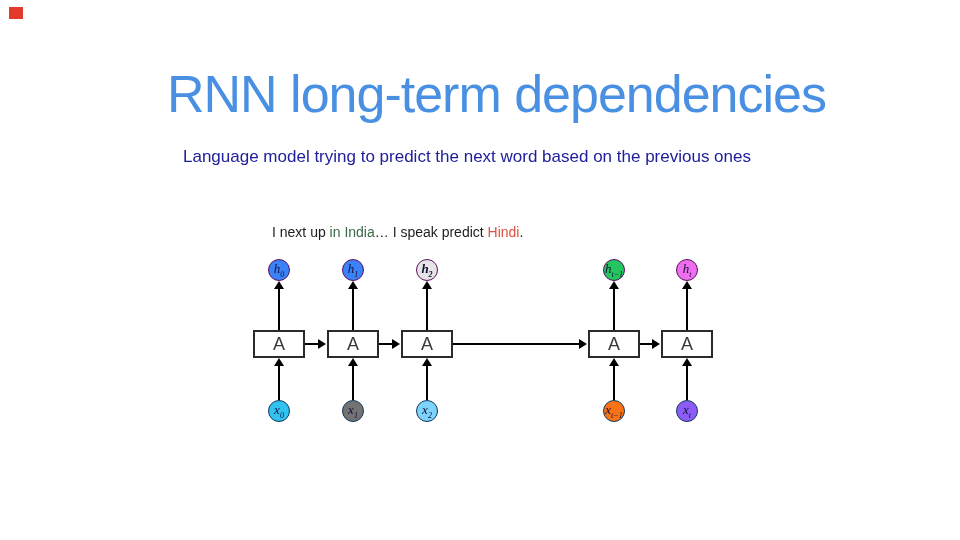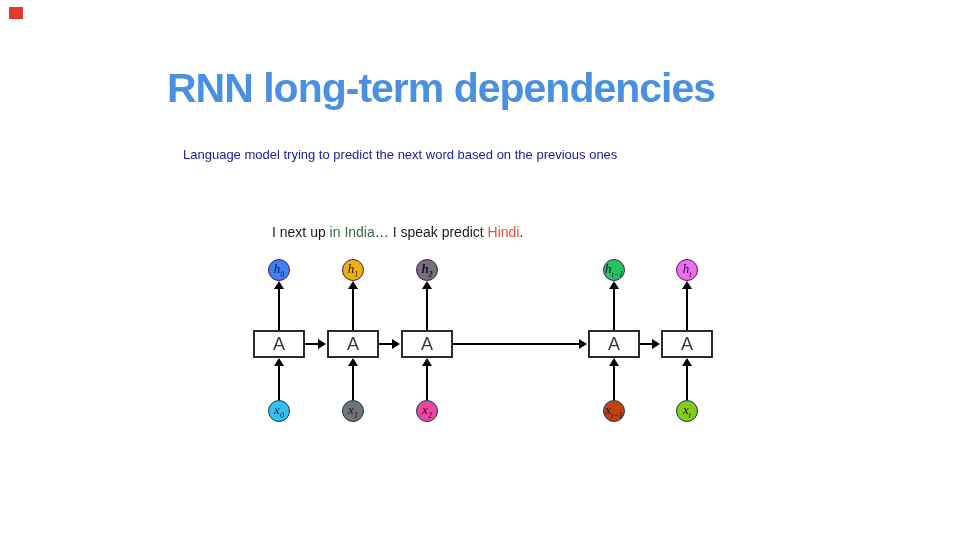--- a/index.html
+++ b/index.html
@@ -2,25 +2,25 @@
 <html><head>
 <meta charset="utf-8">
 <style>
   html,body{margin:0;padding:0;background:#ffffff;}
   .slide{
     position:relative;width:960px;height:540px;background:#ffffff;overflow:hidden;
     font-family:"Liberation Sans",sans-serif;
   }
   .corner-marker{position:absolute;left:9px;top:7px;width:14px;height:12px;}
   .title{
-    position:absolute;left:167px;top:66px;font-size:41px;line-height:1.1;
-    letter-spacing:-1px;font-weight:700;white-space:nowrap;
+    position:absolute;left:167px;top:66px;font-size:52px;line-height:1.1;
+    letter-spacing:-1px;font-weight:400;white-space:nowrap;
   }
   .subtitle{
-    position:absolute;left:183px;top:147px;font-size:13px;line-height:1.2;
+    position:absolute;left:183px;top:147px;font-size:17px;line-height:1.2;
     font-weight:400;white-space:nowrap;
   }
   .sentence{
     position:absolute;left:272px;top:224px;font-size:14px;line-height:1.2;white-space:nowrap;
   }
   
   .node{
     position:absolute;width:22px;height:22px;border-radius:50%;
     display:flex;align-items:center;justify-content:center;box-sizing:border-box;
   }
@@ -74,71 +74,71 @@
     <div class="cell" style="left: 253px; top: 330px; background-color: rgb(255, 255, 255);">A</div>
     <div class="head-up" style="left:274px;top:358px;"></div>
     <div class="vline" style="left:278px;top:366px;height:34px;"></div>
     <div class="node xn" style="left: 268px; top: 400px; background-color: rgb(48, 195, 240);">
       <span class="lbl"><i>x</i><sub>0</sub></span>
     </div>
 
     <div class="hline" style="left:305px;top:343px;width:13px;"></div>
     <div class="head-right" style="left:318px;top:339px;"></div>
 
-    <div class="node hn" style="left: 342px; top: 259px; background-color: #eab308;">
+    <div class="node hn" style="left: 342px; top: 259px; background-color: #3b82f6;">
       <span class="lbl"><i>h</i><sub>1</sub></span>
     </div>
     <div class="head-up" style="left:348px;top:281px;"></div>
     <div class="vline" style="left:352px;top:289px;height:41px;"></div>
     <div class="cell" style="left: 327px; top: 330px; background-color: rgb(255, 255, 255);">A</div>
     <div class="head-up" style="left:348px;top:358px;"></div>
     <div class="vline" style="left:352px;top:366px;height:34px;"></div>
     <div class="node xn" style="left: 342px; top: 400px; background-color: #737373;">
       <span class="lbl"><i>x</i><sub>1</sub></span>
     </div>
 
     <div class="hline" style="left:379px;top:343px;width:13px;"></div>
     <div class="head-right" style="left:392px;top:339px;"></div>
 
-    <div class="node hn" style="left: 416px; top: 259px; background-color: #737373; font-weight: bold;">
+    <div class="node hn" style="left: 416px; top: 259px; background-color: #e5e5e5; font-weight: bold;">
       <span class="lbl"><i>h</i><sub>2</sub></span>
     </div>
     <div class="head-up" style="left:422px;top:281px;"></div>
     <div class="vline" style="left:426px;top:289px;height:41px;"></div>
     <div class="cell" style="left: 401px; top: 330px; background-color: rgb(255, 255, 255);">A</div>
     <div class="head-up" style="left:422px;top:358px;"></div>
     <div class="vline" style="left:426px;top:366px;height:34px;"></div>
-    <div class="node xn" style="left: 416px; top: 400px; background-color: #ec4899;">
+    <div class="node xn" style="left: 416px; top: 400px; background-color: #7dd3fc;">
       <span class="lbl"><i>x</i><sub>2</sub></span>
     </div>
 
     <div class="hline" style="left:453px;top:343px;width:126px;"></div>
     <div class="head-right" style="left:579px;top:339px;"></div>
 
     <div class="node hn" style="left: 603px; top: 259px; background-color: #22c55e;">
       <span class="lbl"><i>h</i><sub>t−1</sub></span>
     </div>
     <div class="head-up" style="left:609px;top:281px;"></div>
     <div class="vline" style="left:613px;top:289px;height:41px;"></div>
     <div class="cell" style="left: 588px; top: 330px; background-color: rgb(255, 255, 255);">A</div>
     <div class="head-up" style="left:609px;top:358px;"></div>
     <div class="vline" style="left:613px;top:366px;height:34px;"></div>
-    <div class="node xn" style="left: 603px; top: 400px; background-color: #c2410c;">
+    <div class="node xn" style="left: 603px; top: 400px; background-color: #f97316;">
       <span class="lbl"><i>x</i><sub>t−1</sub></span>
     </div>
 
     <div class="hline" style="left:640px;top:343px;width:12px;"></div>
     <div class="head-right" style="left:652px;top:339px;"></div>
 
     <div class="node hn" style="left: 676px; top: 259px; background-color: rgb(238, 111, 238);">
       <span class="lbl"><i>h</i><sub>t</sub></span>
     </div>
     <div class="head-up" style="left:682px;top:281px;"></div>
     <div class="vline" style="left:686px;top:289px;height:41px;"></div>
     <div class="cell" style="left: 661px; top: 330px; background-color: rgb(255, 255, 255);">A</div>
     <div class="head-up" style="left:682px;top:358px;"></div>
     <div class="vline" style="left:686px;top:366px;height:34px;"></div>
-    <div class="node xn" style="left: 676px; top: 400px; background-color: #84cc16;">
+    <div class="node xn" style="left: 676px; top: 400px; background-color: #8b5cf6;">
       <span class="lbl"><i>x</i><sub>t</sub></span>
     </div>
 
   </div>
 </div>
 
 </body></html>

